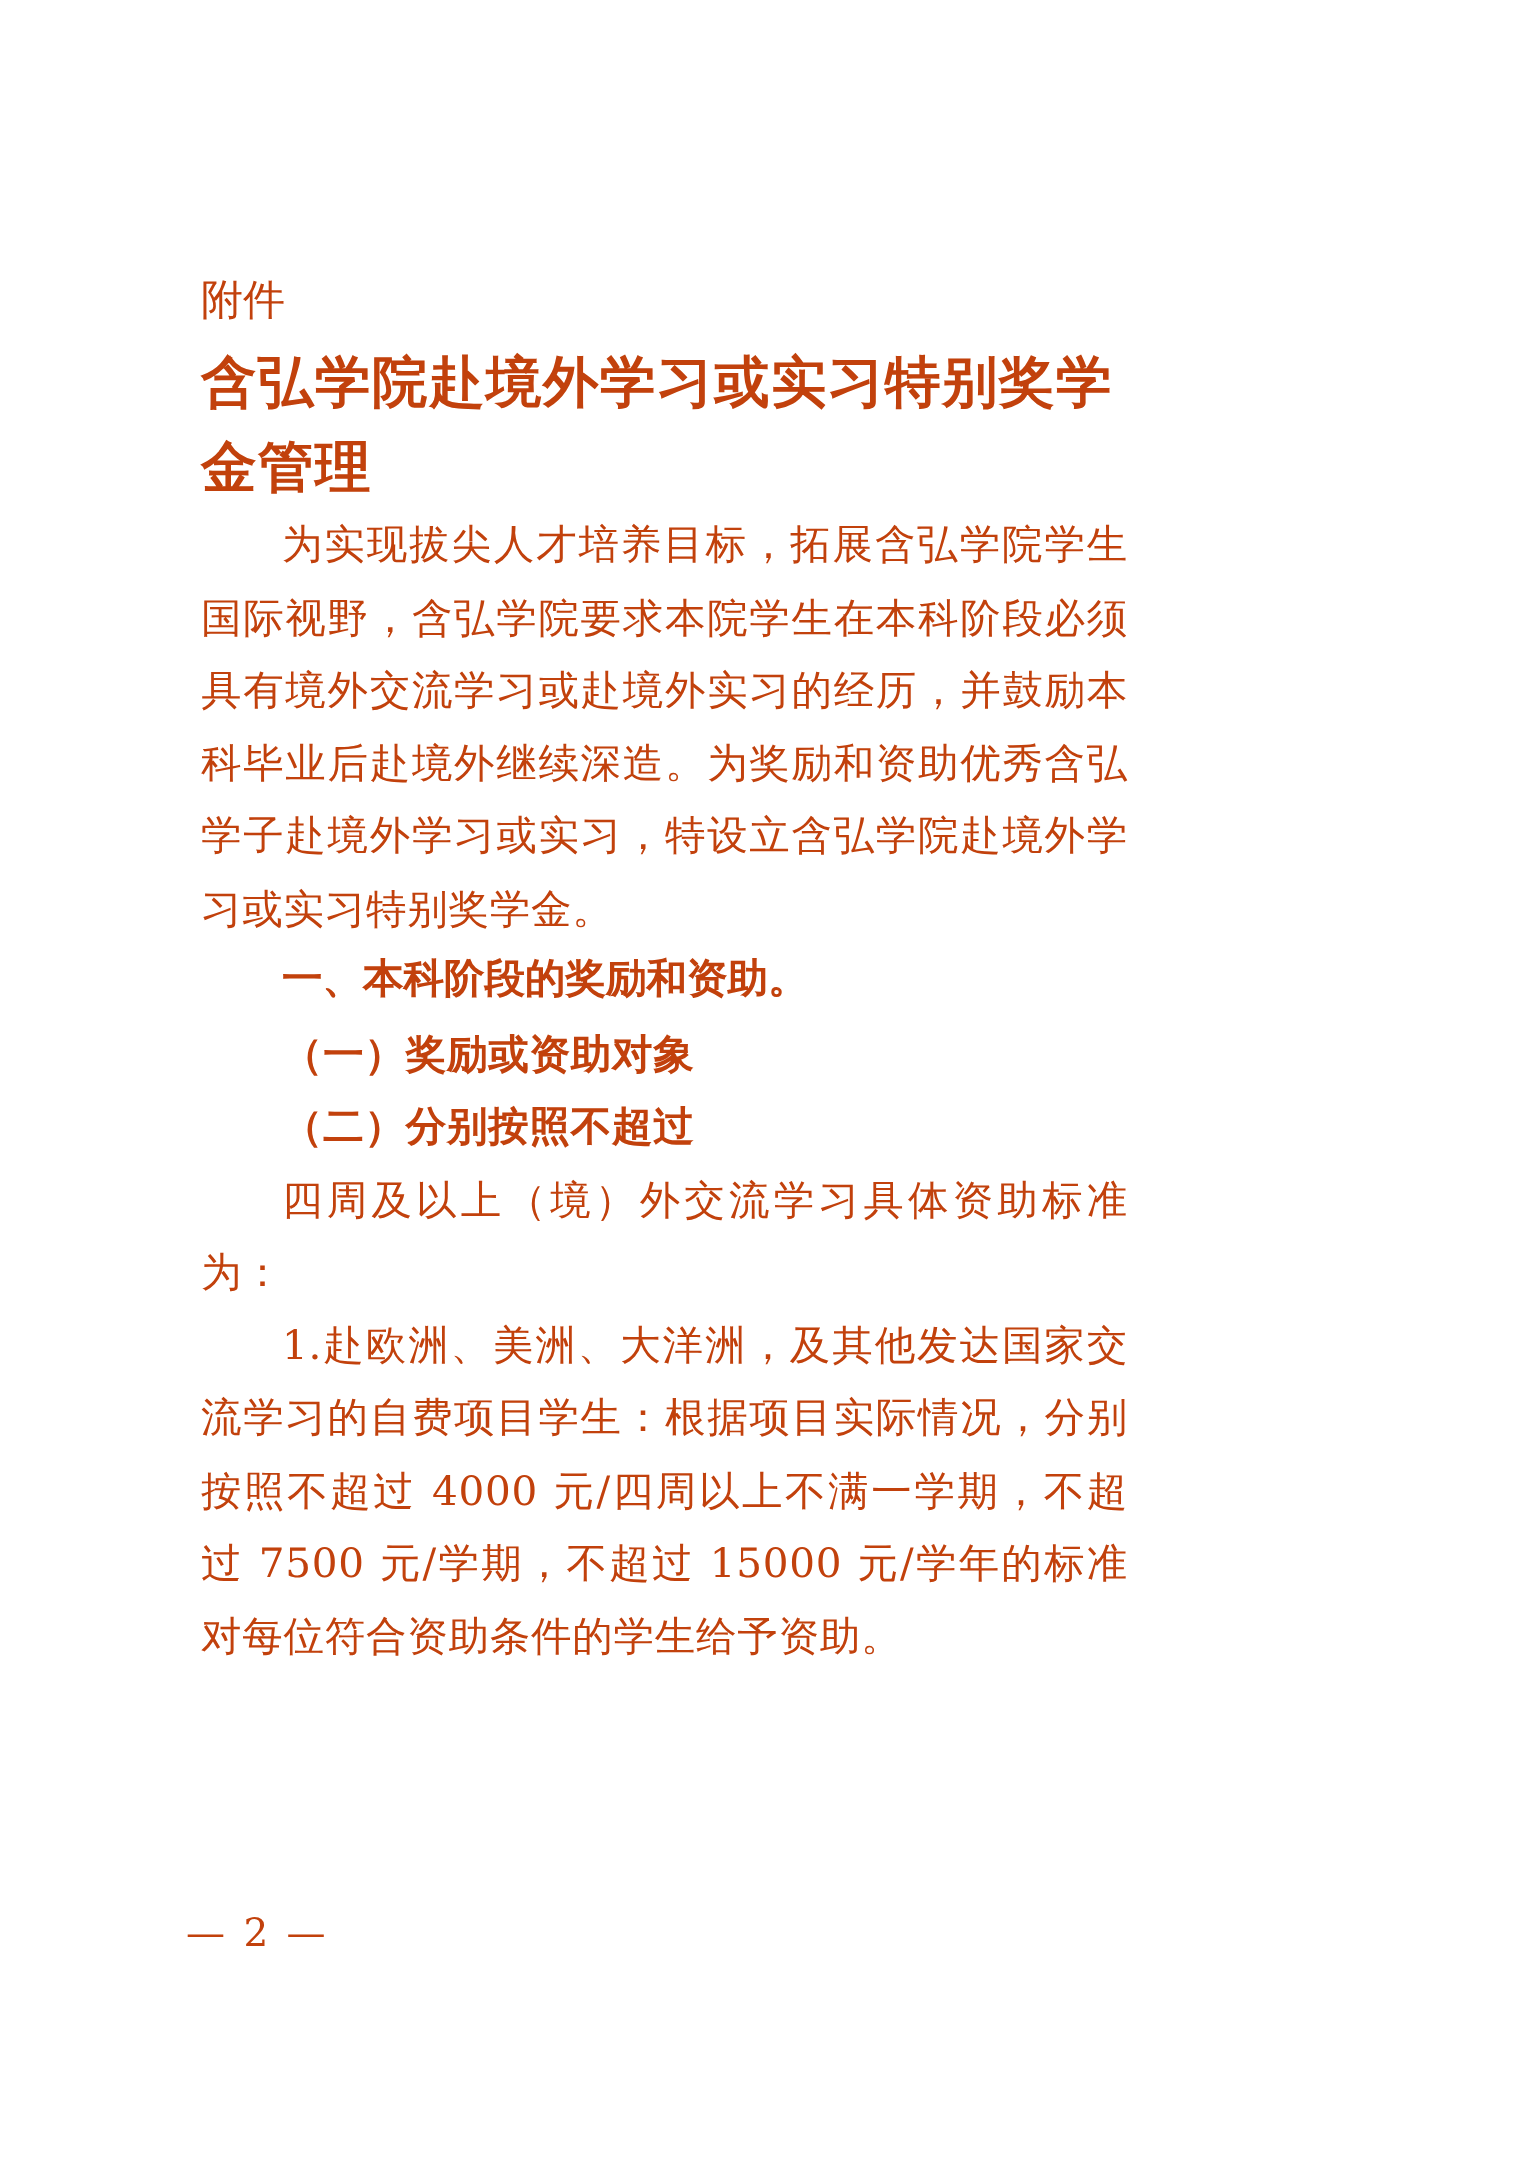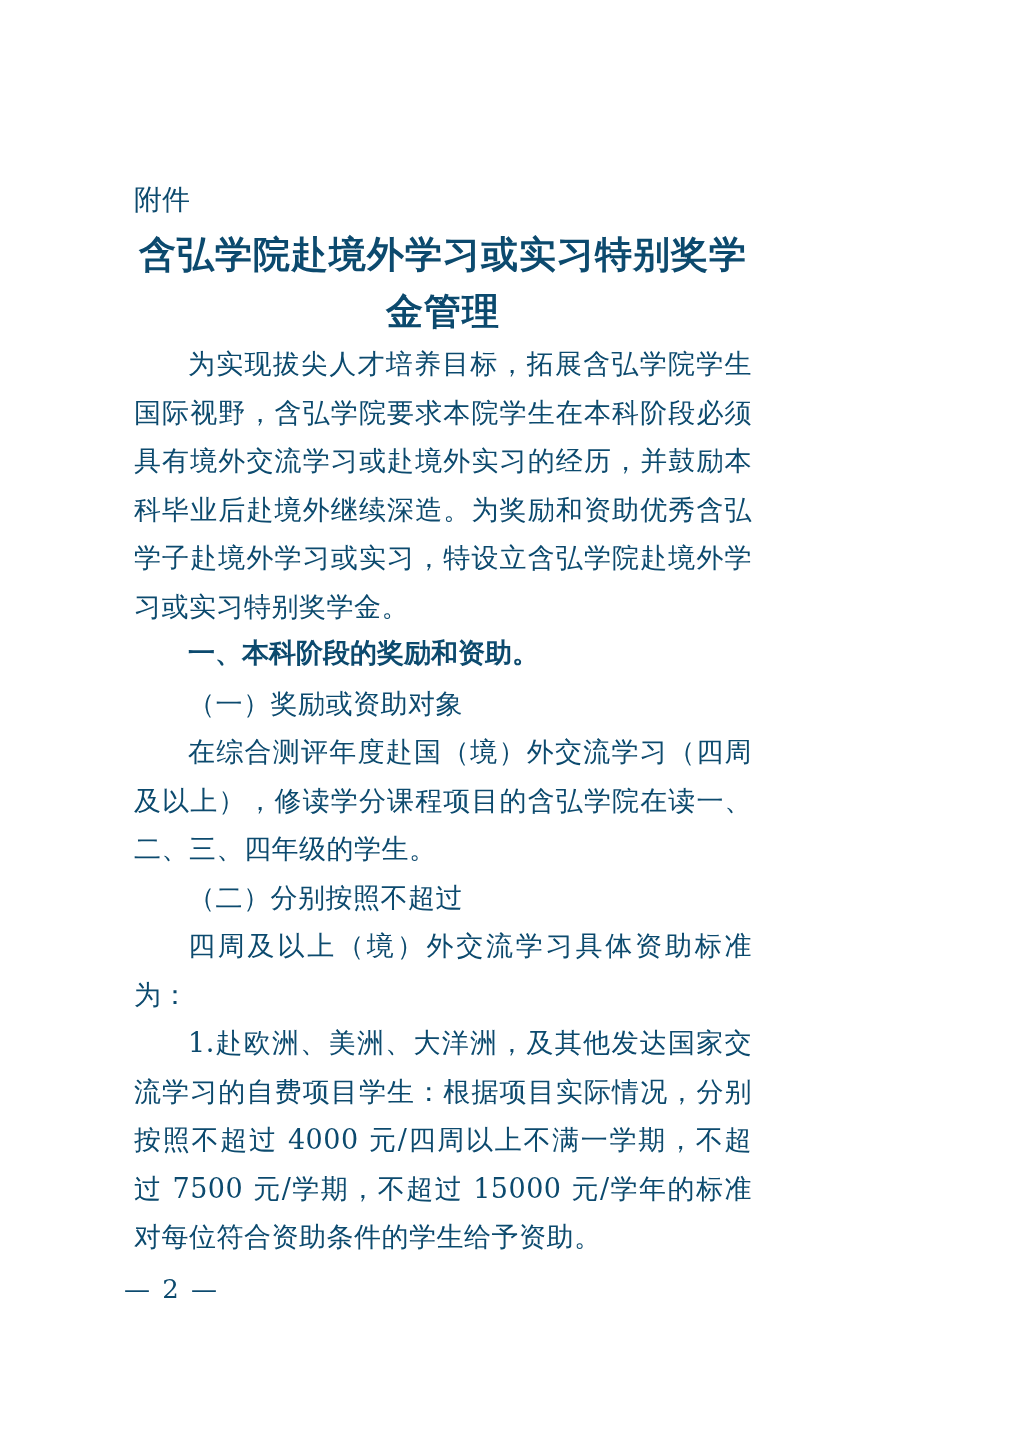--- a/index.html
+++ b/index.html
@@ -5,62 +5,62 @@
   html, body {
     margin: 0;
     padding: 0;
     background: #ffffff;
   }
   .page {
     position: relative;
     width: 874px;
     height: 1447px;
     background: #ffffff;
-    color: #0c4a6e;
+    color: #c2410c;
     font-family: "DejaVu Serif", serif;
     overflow: hidden;
   }
   .content {
     position: absolute;
     left: 134px;
     right: 122px;
     top: 180px;
   }
   .attachment {
     font-family: "DejaVu Sans", "Liberation Sans", sans-serif;
     font-size: 28px;
     line-height: 40px;
     text-align: left;
   }
   .doc-title {
     font-family: Liberation Sans, sans-serif;
     font-weight: bold;
     font-size: 37px;
     line-height: 57px;
-    text-align: center;
+    text-align: left;
     letter-spacing: 1px;
     margin-top: 6px;
   }
   .body-text {
   }
   .body-text p {
     margin: 0;
     font-size: 27px;
     line-height: 48.5px;
     text-align: justify;
     text-indent: 2em;
     letter-spacing: 0.5px;
   }
   .body-text p.h1 {
     font-family: Liberation Mono, monospace;
     font-weight: bold;
     letter-spacing: 0;
   }
   .body-text p.h2 {
-    font-weight: normal;
+    font-weight: bold;
   }
   .footer {
     position: absolute;
     left: 124px;
     top: 1274px;
     font-size: 26px;
     letter-spacing: 2px;
   }
 </style>
 </head>
@@ -72,21 +72,20 @@
     <div class="attachment">附件</div>
 
     <div class="doc-title">
       <div>含弘学院赴境外学习或实习特别奖学金管理</div>
     </div>
 
     <div class="body-text">
       <p class="body">为实现拔尖人才培养目标，拓展含弘学院学生国际视野，含弘学院要求本院学生在本科阶段必须具有境外交流学习或赴境外实习的经历，并鼓励本科毕业后赴境外继续深造。为奖励和资助优秀含弘学子赴境外学习或实习，特设立含弘学院赴境外学习或实习特别奖学金。</p>
       <p class="h1">一、本科阶段的奖励和资助。</p>
       <p class="h2">（一）奖励或资助对象</p>
-      <p class="body">在综合测评年度赴国（境）外交流学习（四周及以上），修读学分课程项目的含弘学院在读一、二、三、四年级的学生。</p>
       <p class="h2">（二）分别按照不超过</p>
       <p class="body">四周及以上（境）外交流学习具体资助标准为：</p>
       <p class="body">1.赴欧洲、美洲、大洋洲，及其他发达国家交流学习的自费项目学生：根据项目实际情况，分别按照不超过 4000 元/四周以上不满一学期，不超过 7500 元/学期，不超过 15000 元/学年的标准对每位符合资助条件的学生给予资助。</p>
     </div>
   </div>
 
   <div class="footer">— 2 —</div>
 </div>
 
 </body></html>

